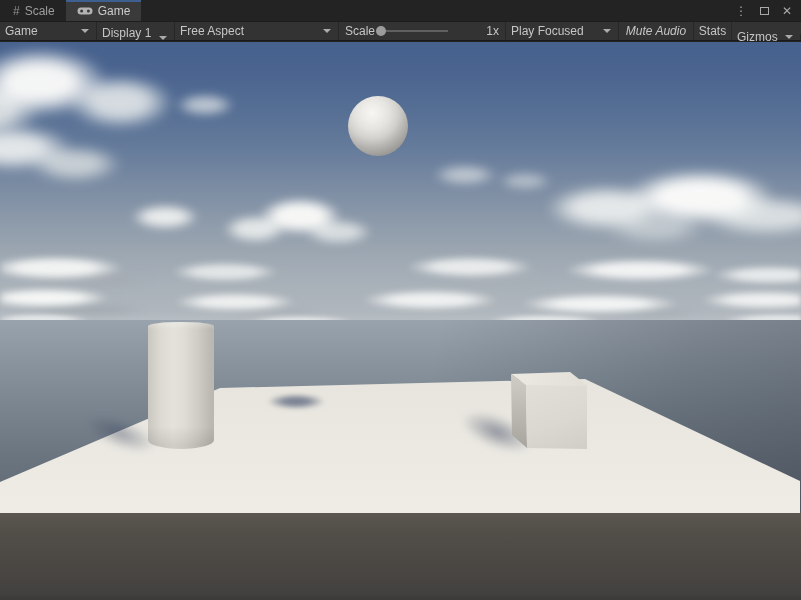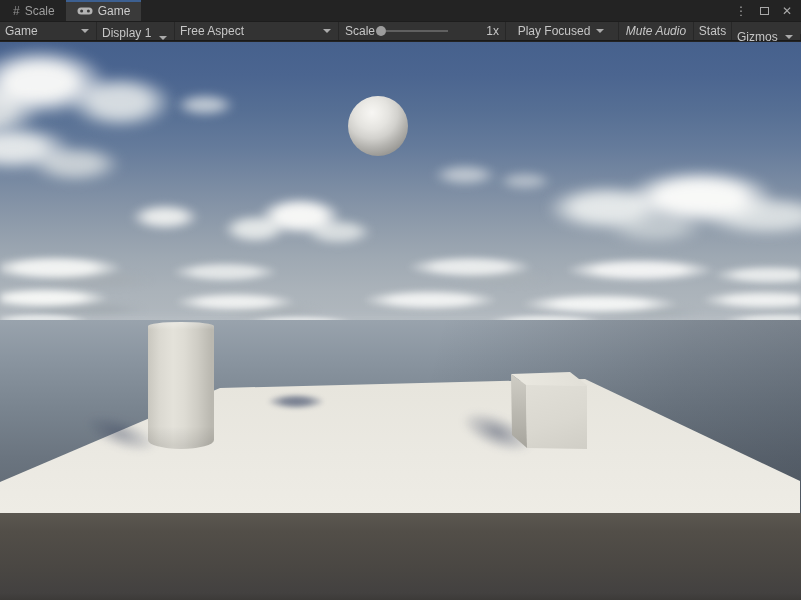--- a/index.html
+++ b/index.html
@@ -25,21 +25,21 @@
   .dd { justify-content:space-between; padding:0 7px 0 5px; border-right:1px solid #272727; }
   .arrow { width:0; height:0; border-left:4px solid transparent; border-right:4px solid transparent;
     border-top:4px solid #ababab; margin-left:6px; }
   .w-game{ width:97px; } .w-disp{ width:78px;align-items:flex-end; } .w-aspect{ width:164px; }
   .scale-group { width:167px; padding:0 6px; gap:0; border-right:1px solid #272727; }
   .scale-label { margin-right:1px; }
   .slider { display:flex; align-items:center; flex:1; }
   .knob { width:10px; height:10px; border-radius:50%; background:#9c9c9c; flex:none; }
   .track { height:2px; background:#606060; width:62px; flex:none; }
   .scale-val { margin-left:18px; }
-  .w-play{ width:113px;justify-content:center; } .w-mute{ width:75px; justify-content:center;font-style:italic; } .w-stats{ width:38px; justify-content:center;text-align:center; }
+  .w-play{ width:113px; } .w-mute{ width:75px; justify-content:center;font-style:italic; } .w-stats{ width:38px; justify-content:center;text-align:center; }
   .w-giz{ width:69px;margin-top:12px; }
   .btn { border-right:1px solid #272727; }
 
   
   .viewport { position:absolute; top:42px; left:0; width:801px; height:558px; overflow:hidden; }
 
   .sky { position:absolute; top:0; left:0; width:801px; height:278px; overflow:hidden;
     background:linear-gradient(180deg,#46618d 0%,#4b6590 12%,#566f94 25%,#657b9b 38%,#7b8ca3 52%,
       #8f9cab 66%,#9fa9b3 78%,#abb3ba 90%,#b1b8be 100%); }
 

